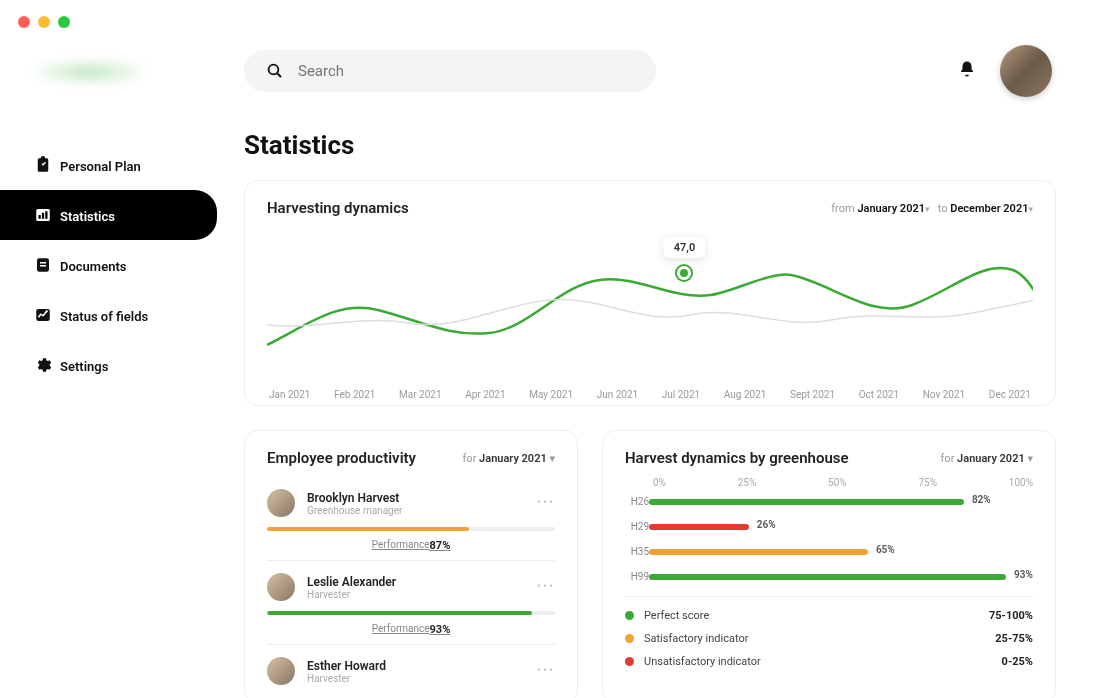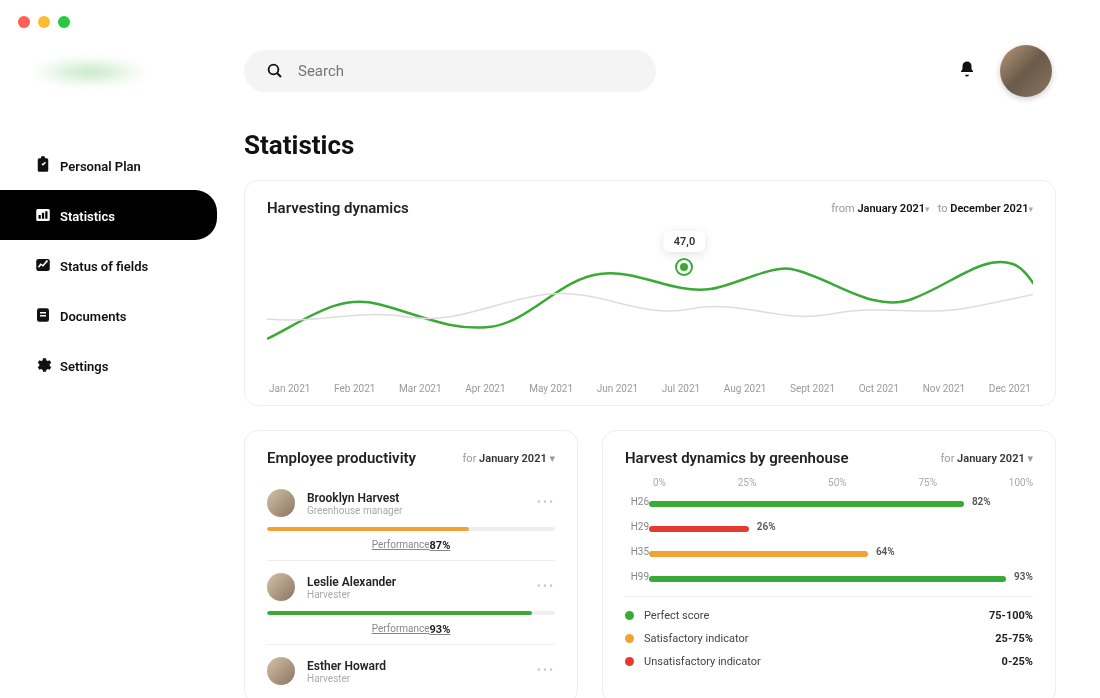--- a/index.html
+++ b/index.html
@@ -28,21 +28,21 @@
 .page-title { font-size: 26px; font-weight: 700; color: #111; margin-bottom: 20px; }
 
 .card { background: #fff; border: 1px solid #eee; border-radius: 14px; padding: 18px 22px; }
 .card-head { display: flex; align-items: center; justify-content: space-between; margin-bottom: 10px; }
 .card-title { font-size: 15px; font-weight: 600; color: #222; }
 .date-range { font-size: 11px; color: #999; }
 .date-range b { color: #111; font-weight: 600; }
 .date-range .chev { font-size: 9px; color: #aaa; }
 
 .harvest-card { height: 226px; position: relative; }
-.chart-area { position: relative; height: 130px; margin-top: 22px; }
+.chart-area { position: relative; height: 130px; margin-top: 28px; }
 .chart-area svg { position: absolute; top: 0; left: 0; width: 100%; height: 100%; }
 .tooltip { position: absolute; top: -8px; left: 54.5%; transform: translateX(-50%); background: #fff; box-shadow: 0 2px 10px rgba(0,0,0,0.12); border-radius: 6px; padding: 4px 10px; font-size: 11px; font-weight: 600; color: #333; }
 .marker { position: absolute; top: 28px; left: 54.5%; transform: translate(-50%,-50%); width: 14px; height: 14px; border-radius: 50%; background: #3ba935; border: 3px solid #fff; box-shadow: 0 0 0 2px #3ba935; }
 .x-axis { display: flex; justify-content: space-between; font-size: 10px; color: #9a9a9a; margin-top: 14px; padding: 0 2px; }
 
 .bottom-row { display: flex; gap: 24px; margin-top: 24px; }
 .employee-card { flex: 0 0 334px; }
 .greenhouse-card { flex: 1; }
 
 .period-sel { font-size: 11px; color: #999; }
@@ -54,21 +54,21 @@
 .emp-ava { width: 28px; height: 28px; border-radius: 50%; background: linear-gradient(135deg,#d4c2a8,#8a7560); flex-shrink: 0; }
 .emp-name { font-size: 12px; font-weight: 600; color: #222; }
 .emp-role { font-size: 10px; color: #aaa; }
 .emp-more { position: absolute; right: 0; top: 6px; color: #ccc; letter-spacing: 2px; font-size: 12px; cursor: pointer; }
 .emp-bar { height: 4px; background: #eee; border-radius: 2px; margin-top: 10px; overflow: hidden; }
 .emp-bar-fill { height: 100%; border-radius: 2px; }
 .emp-foot { display: flex; justify-content: center; font-size: 10px; color: #888; margin-top: 8px; text-decoration: underline; }
 .emp-foot b { color: #222; font-weight: 700; font-size: 11px; }
 
 .gh-axis { display: flex; justify-content: space-between; font-size: 10px; color: #aaa; margin: 10px 0 8px 28px; }
-.gh-row { display: flex; align-items: flex-end; gap: 0; margin-bottom: 14px; }
+.gh-row { display: flex; align-items: center; gap: 0; margin-bottom: 14px; }
 .gh-label { width: 24px; font-size: 10px; color: #888; text-align: right; }
 .gh-track { flex: 1; position: relative; height: 6px; }
 .gh-fill { height: 6px; border-radius: 3px; }
 .gh-val { position: absolute; top: -5px; font-size: 10px; color: #555; font-weight: 600; }
 
 .legend { border-top: 1px solid #eee; padding-top: 12px; }
 .legend-row { display: flex; align-items: center; font-size: 11px; color: #444; margin-bottom: 10px; }
 .legend-dot { width: 9px; height: 9px; border-radius: 50%; margin-right: 10px; }
 .legend-range { margin-left: auto; font-weight: 700; color: #222; }
 </style>
@@ -119,36 +119,36 @@
           <rect x="6" y="12" width="3" height="5" fill="#000"></rect>
           <rect x="10.5" y="9" width="3" height="8" fill="#000"></rect>
           <rect x="15" y="7" width="3" height="10" fill="#000"></rect>
         </svg>
       </span>
     <span>Statistics</span>
   </div>
   <div class="nav-item">
     <span class="nav-icon">
         <svg viewBox="0 0 24 24" width="18" height="18" fill="#111">
+          <rect x="4" y="3" width="16" height="18" rx="3"></rect>
+          <line x1="8" y1="9" x2="16" y2="9" stroke="#fff" stroke-width="2"></line>
+          <line x1="8" y1="13" x2="16" y2="13" stroke="#fff" stroke-width="2"></line>
+        </svg>
+      </span>
+    <span>Documents</span>
+  </div>
+  <div class="nav-item">
+    <span class="nav-icon">
+        <svg viewBox="0 0 24 24" width="18" height="18" fill="#111">
           <rect x="3" y="4" width="18" height="16" rx="3"></rect>
           <path d="M6 15l3-4 3 2 5-6" stroke="#fff" stroke-width="2" fill="none"></path>
           <circle cx="17" cy="7" r="1.5" fill="#fff"></circle>
         </svg>
       </span>
     <span>Status of fields</span>
-  </div>
-  <div class="nav-item">
-    <span class="nav-icon">
-        <svg viewBox="0 0 24 24" width="18" height="18" fill="#111">
-          <rect x="4" y="3" width="16" height="18" rx="3"></rect>
-          <line x1="8" y1="9" x2="16" y2="9" stroke="#fff" stroke-width="2"></line>
-          <line x1="8" y1="13" x2="16" y2="13" stroke="#fff" stroke-width="2"></line>
-        </svg>
-      </span>
-    <span>Documents</span>
   </div>
   <div class="nav-item">
     <span class="nav-icon">
         <svg viewBox="0 0 24 24" width="18" height="18" fill="#111">
           <path d="M12 8a4 4 0 100 8 4 4 0 000-8zm9 4a7 7 0 00-.1-1.2l2.1-1.6-2-3.4-2.5 1a7 7 0 00-2-1.2L16 3h-4l-.5 2.6a7 7 0 00-2 1.2l-2.5-1-2 3.4 2.1 1.6A7 7 0 007 12a7 7 0 00.1 1.2L5 14.8l2 3.4 2.5-1a7 7 0 002 1.2L12 21h4l.5-2.6a7 7 0 002-1.2l2.5 1 2-3.4-2.1-1.6A7 7 0 0021 12z"></path>
         </svg>
       </span>
     <span>Settings</span>
   </div>
 </nav>
@@ -276,21 +276,21 @@
             <div class="gh-label">H29</div>
             <div class="gh-track">
               <div class="gh-fill" style="width:26%;background:#e23c32"></div>
               <div class="gh-val" style="left:calc(26% + 8px)">26%</div>
             </div>
           </div>
           <div class="gh-row">
             <div class="gh-label">H35</div>
             <div class="gh-track">
               <div class="gh-fill" style="width:57%;background:#f0a334"></div>
-              <div class="gh-val" style="left:calc(57% + 8px)">64%</div>
+              <div class="gh-val" style="left:calc(57% + 8px)">65%</div>
             </div>
           </div>
           <div class="gh-row">
             <div class="gh-label">H99</div>
             <div class="gh-track">
               <div class="gh-fill" style="width:93%;background:#3ba935"></div>
               <div class="gh-val" style="left:calc(93% + 8px)">93%</div>
             </div>
           </div>
         </div>

